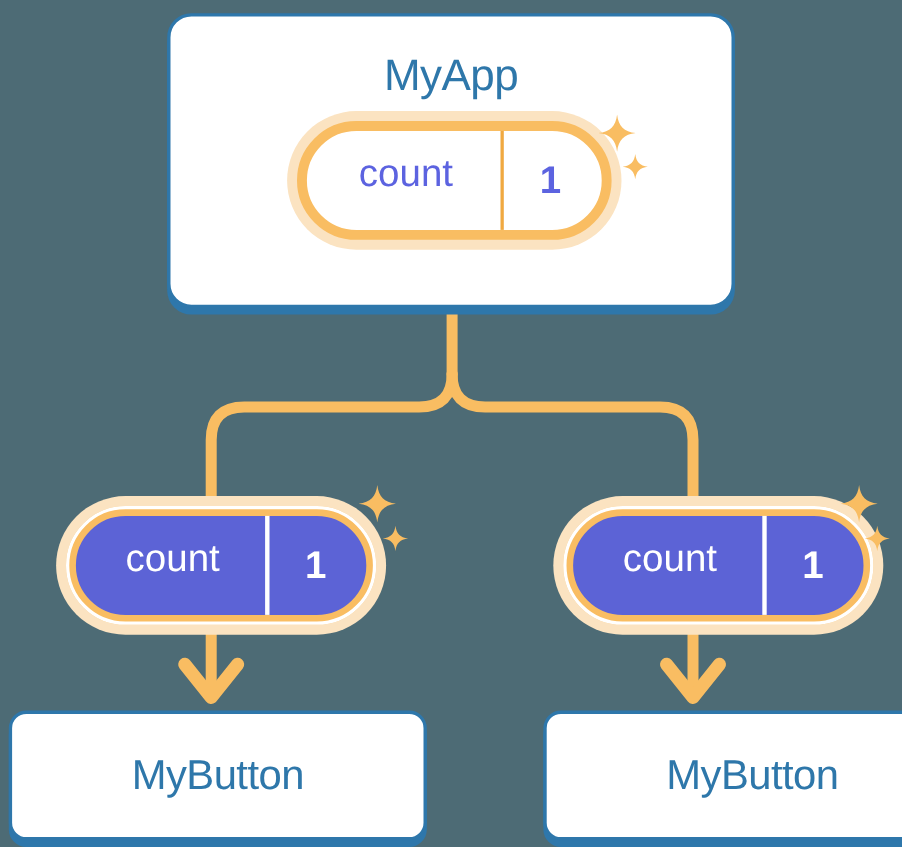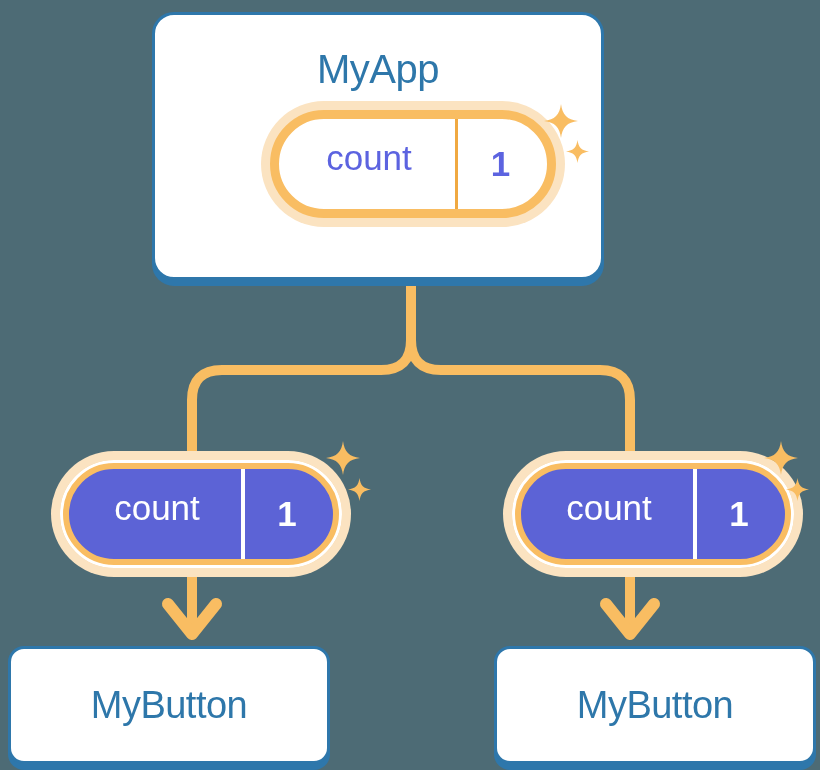--- a/index.html
+++ b/index.html
@@ -40,38 +40,38 @@
     border-radius: 18px;
     box-shadow: 0 6px 0 0 #2e77ab;
     box-sizing: border-box;
     z-index: 2;
   }
 
   
   #app-card {
     left: 152px;
     top: 12px;
-    width: 452px;
+    width: 516px;
     height: 268px;
     border-radius: 22px;
   }
 
   .app-title {
     text-align: center;
     color: #2e77aa;
     font-size: 40px;
     line-height: 1;
     letter-spacing: -0.5px;
     margin-top: 34px;
     font-weight: 400;
   }
 
   
   .button-card {
-    width: 322px;
+    width: 380px;
     height: 118px;
     border-radius: 16px;
     display: flex;
     align-items: center;
     justify-content: center;
   }
   #button-card-left  { left: 8px;   top: 646px; }
   #button-card-right { left: 494px; top: 646px; }
 
   .button-label {

